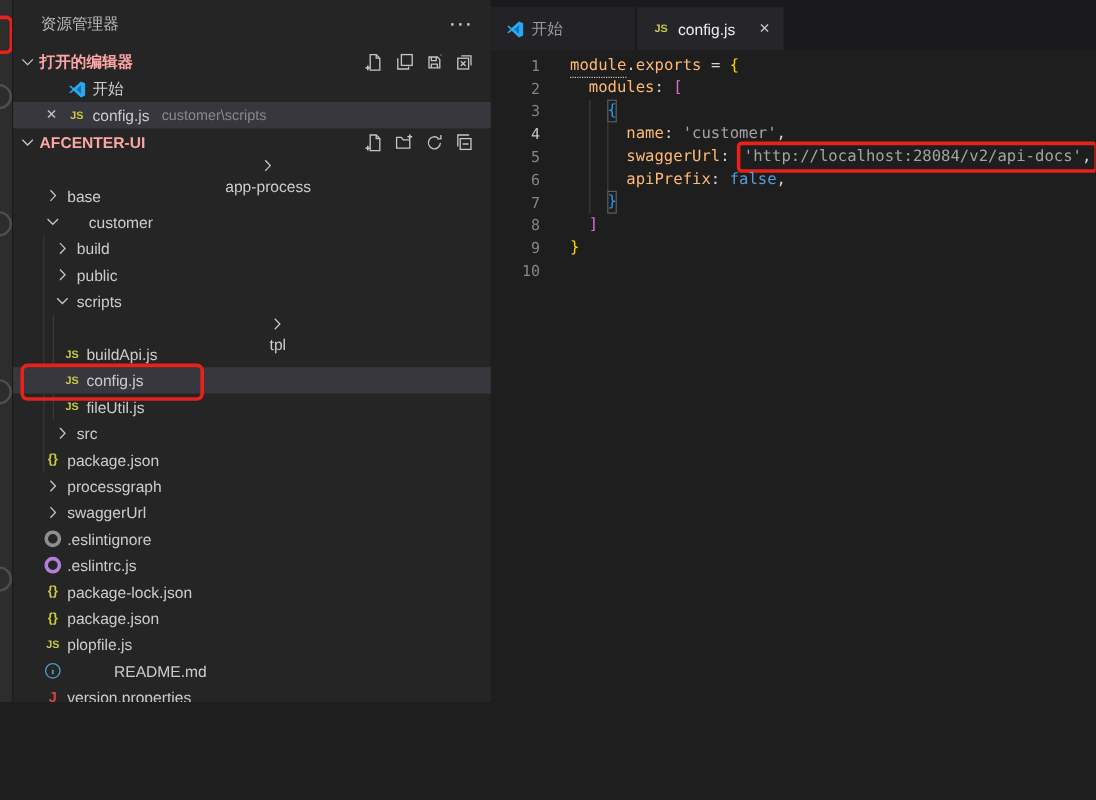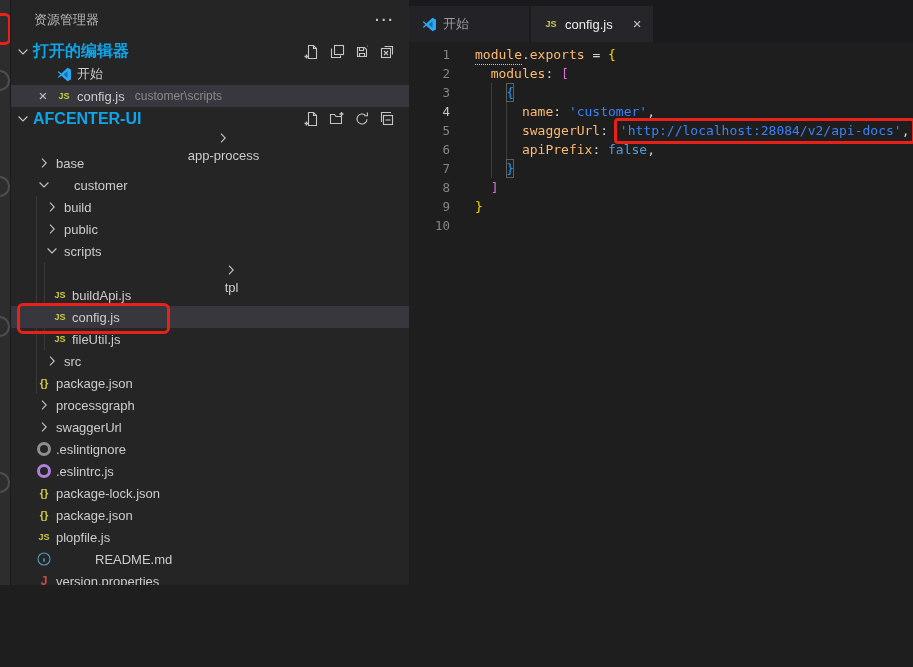--- a/index.html
+++ b/index.html
@@ -7,21 +7,21 @@
        font-family:"Liberation Sans",sans-serif;color:#cccccc;font-size:13px;
        -webkit-font-smoothing:antialiased;}
   
   .activitybar{width:10px;flex:none;background:#2d2d2d;position:relative;overflow:hidden;border-right:1px solid #1b1b1b;}
   .ab-frag{position:absolute;left:-11px;width:17px;height:17px;border-radius:50%;border:2px solid #5d5d5d;opacity:.7;}
   .ab-red{position:absolute;left:-10px;top:13px;width:15px;height:26px;border:3px solid #e8211a;border-radius:6px;}
   
   .sidebar{width:398px;flex:none;background:#252526;display:flex;flex-direction:column;position:relative;}
   .sb-title{height:40px;flex:none;display:flex;align-items:center;padding:0 14px 0 23px;color:#bbbbbb;}
   .more-dots{margin-left:auto;color:#c5c5c5;font-weight:bold;letter-spacing:2px;font-size:14px;cursor:pointer;}
-  .sec-head{height:23px;flex:none;display:flex;align-items:center;font-weight:bold;font-size:16px;color:#0ea5e9;padding-left:4px;}
+  .sec-head{height:23px;flex:none;display:flex;align-items:center;font-weight:bold;font-size:13px;color:#fca5a5;padding-left:4px;}
   .sec-head .lbl{margin-left:2px;}
   .actions{margin-left:auto;display:flex;gap:9px;padding-right:14px;align-items:center;}
   .actions svg{display:block;cursor:pointer;}
   .chev{width:16px;height:16px;flex:none;display:flex;align-items:center;justify-content:center;}
   
   .oe-row{height:22px;display:flex;align-items:center;padding-left:24px;gap:5px;position:relative;cursor:pointer;}
   .oe-row.selected{background:#37373d;}
   .slot{width:16px;height:16px;flex:none;display:flex;align-items:center;justify-content:center;}
   .close-x{color:#c5c5c5;font-size:15px;line-height:16px;cursor:pointer;}
   .dim{color:#8a8a8a;font-size:12px;margin-left:5px;}
@@ -47,21 +47,21 @@
   .tab.active{background:#26262a;color:#ececec;}
   .tab .close-x{margin-left:14px;}
   
   .code{font-family:"DejaVu Sans Mono","Liberation Mono",monospace;font-size:13px;line-height:19px;padding-top:3px;flex:1;}
   .cl{display:flex;height:19px;white-space:pre;align-items:center;}
   .gut{width:41px;flex:none;text-align:right;color:#858585;font-size:12.5px;}
   .gut.act{color:#c6c6c6;}
   .ct{margin-left:25px;display:flex;align-items:center;height:19px;white-space:pre;}
   .ind{display:inline-block;width:2ch;height:19px;}
   .ind.g{box-shadow:inset 1px 0 0 #3d3d3d;}
-  .tk-prop{color:#fdba74;} .tk-pun{color:#d4d4d4;} .tk-str{color:#3b82f6;}
+  .tk-prop{color:#fdba74;} .tk-pun{color:#d4d4d4;} .tk-str{color:#a3a3a3;}
   .tk-kw{color:#569cd6;} .tk-b1{color:#ffd700;} .tk-b2{color:#da70d6;} .tk-b3{color:#179fff;}
   .u-dots{border-bottom:1px dotted #c8c8c8;}
   .bm{outline:1px solid #5e5e5e;outline-offset:-1px;}
   .red-box{display:inline-flex;border:3px solid #e8211a;border-radius:4px;padding:0 3px;margin:0 -2px;align-items:center;height:20px;}
 </style>
 </head>
 <body>
 
 <div id="app">
 

